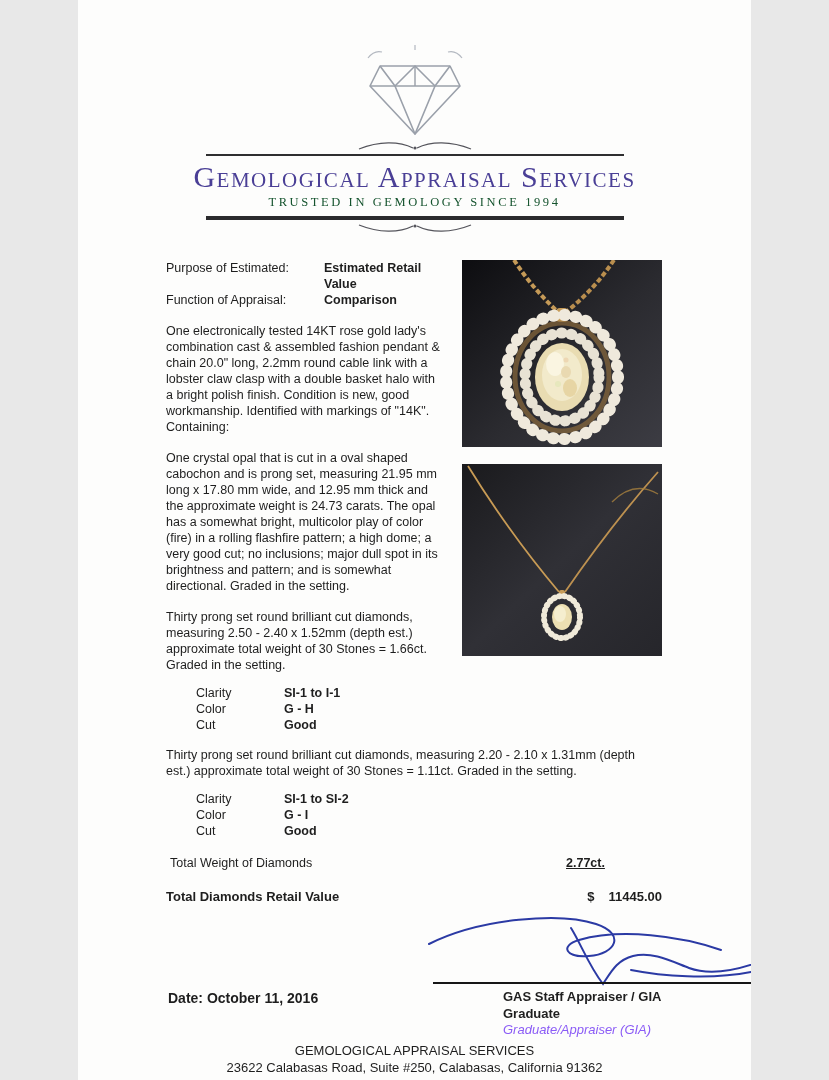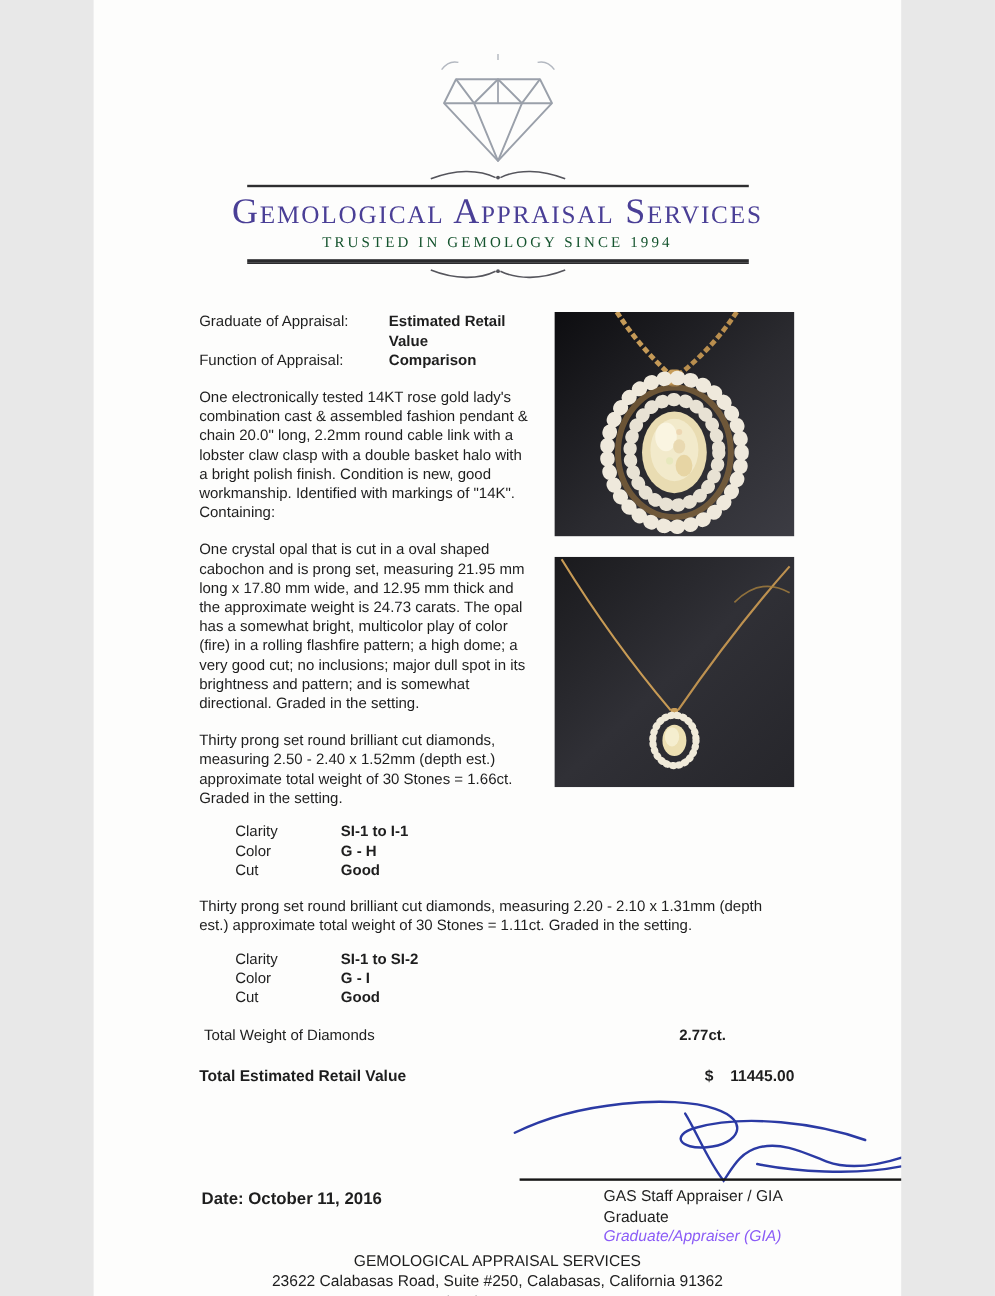--- a/index.html
+++ b/index.html
@@ -51,31 +51,31 @@
   .grade-label { flex: 0 0 88px; }
   .grade-value { font-weight: bold; }
 
   .photo { width: 200px; position: relative; }
   .photo svg { display: block; }
 
   
   .totals { margin-top: 16px; }
   .total-row { display: flex; line-height: 16px; }
   .total-label { flex: 0 0 400px; padding-left: 4px; }
-  .total-value { font-weight: bold; }
+  .total-value { font-weight: bold; text-decoration: underline; }
   .retail-row { display: flex; justify-content: space-between; margin-top: 18px; font-weight: bold; font-size: 13px; }
   .retail-right { display: flex; }
   .retail-amount { margin-left: 14px; }
 
   
   .sig-section { margin-top: 6px; position: relative; height: 118px; }
   .sig-svg { position: absolute; left: 255px; top: 0; }
   .sig-line { position: absolute; left: 267px; top: 72px; width: 366px; border-top: 2px solid #161616; }
   .sig-titles { position: absolute; left: 337px; top: 78px; }
-  .appraiser-title { font-weight: normal; font-size: 13px; line-height: 17px; }
+  .appraiser-title { font-weight: bold; font-size: 13px; line-height: 17px; }
   .appraiser-subtitle { font-style: italic; font-size: 13px; line-height: 16px; color: #8b5cf6; }
   .date-line { position: absolute; left: 2px; top: 80px; font-weight: bold; font-size: 14px; }
 
   
   .footer { text-align: center; margin-top: 14px; line-height: 17px; font-size: 13px; }
   .page-number { text-align: center; margin-top: 8px; font-weight: bold; font-size: 15px; }
 </style>
 </head>
 <body>
 
@@ -117,21 +117,21 @@
       </svg>
     </div>
   </div>
 
   <div class="content main">
 
     <div class="main-row">
       <div class="text-col">
 
         <div class="meta-row">
-          <span class="meta-label">Graduate of Appraisal:</span>
+          <span class="meta-label">Purpose of Estimated:</span>
           <span class="meta-value">Estimated Retail Value</span>
         </div>
         <div class="meta-row">
           <span class="meta-label">Function of Appraisal:</span>
           <span class="meta-value">Comparison</span>
         </div>
 
         <p class="body-par">One electronically tested 14KT rose gold lady's combination cast &amp; assembled fashion pendant &amp; chain 20.0" long, 2.2mm round cable link with a lobster claw clasp with a double basket halo with a bright polish finish. Condition is new, good workmanship.  Identified with markings of "14K".  Containing:</p>
         <p class="body-par">One crystal opal that is cut in a oval shaped cabochon and is prong set, measuring 21.95 mm long x 17.80 mm wide, and 12.95 mm thick and the approximate weight is 24.73 carats. The opal has a somewhat bright, multicolor play of color (fire) in a rolling flashfire pattern; a high dome; a very good cut; no inclusions; major dull spot in its brightness and pattern; and is somewhat directional. Graded in the setting.</p>
         <p class="body-par">Thirty prong set round brilliant cut diamonds, measuring 2.50 - 2.40 x 1.52mm (depth est.) approximate total weight of 30 Stones = 1.66ct. Graded in the setting.</p>
@@ -220,21 +220,21 @@
     </div>
 
     <div class="totals">
       <div class="total-row">
         <span class="total-label">Total Weight of Diamonds</span>
         <span class="total-value">2.77ct.</span>
       </div>
     </div>
 
     <div class="retail-row">
-      <span>Total Estimated Retail Value</span>
+      <span>Total Diamonds Retail Value</span>
       <span class="retail-right">
         <span>$</span>
         <span class="retail-amount">11445.00</span>
       </span>
     </div>
 
     <div class="sig-section">
       <svg class="sig-svg" width="390" height="80" viewBox="0 0 390 80">
         <g fill="none" stroke="#2b3aa4" stroke-width="2" stroke-linecap="round">
           <path d="M8,34 C60,8 140,2 175,14 C205,24 195,44 168,46 C145,48 138,36 158,30 C200,18 260,26 300,40"></path>

